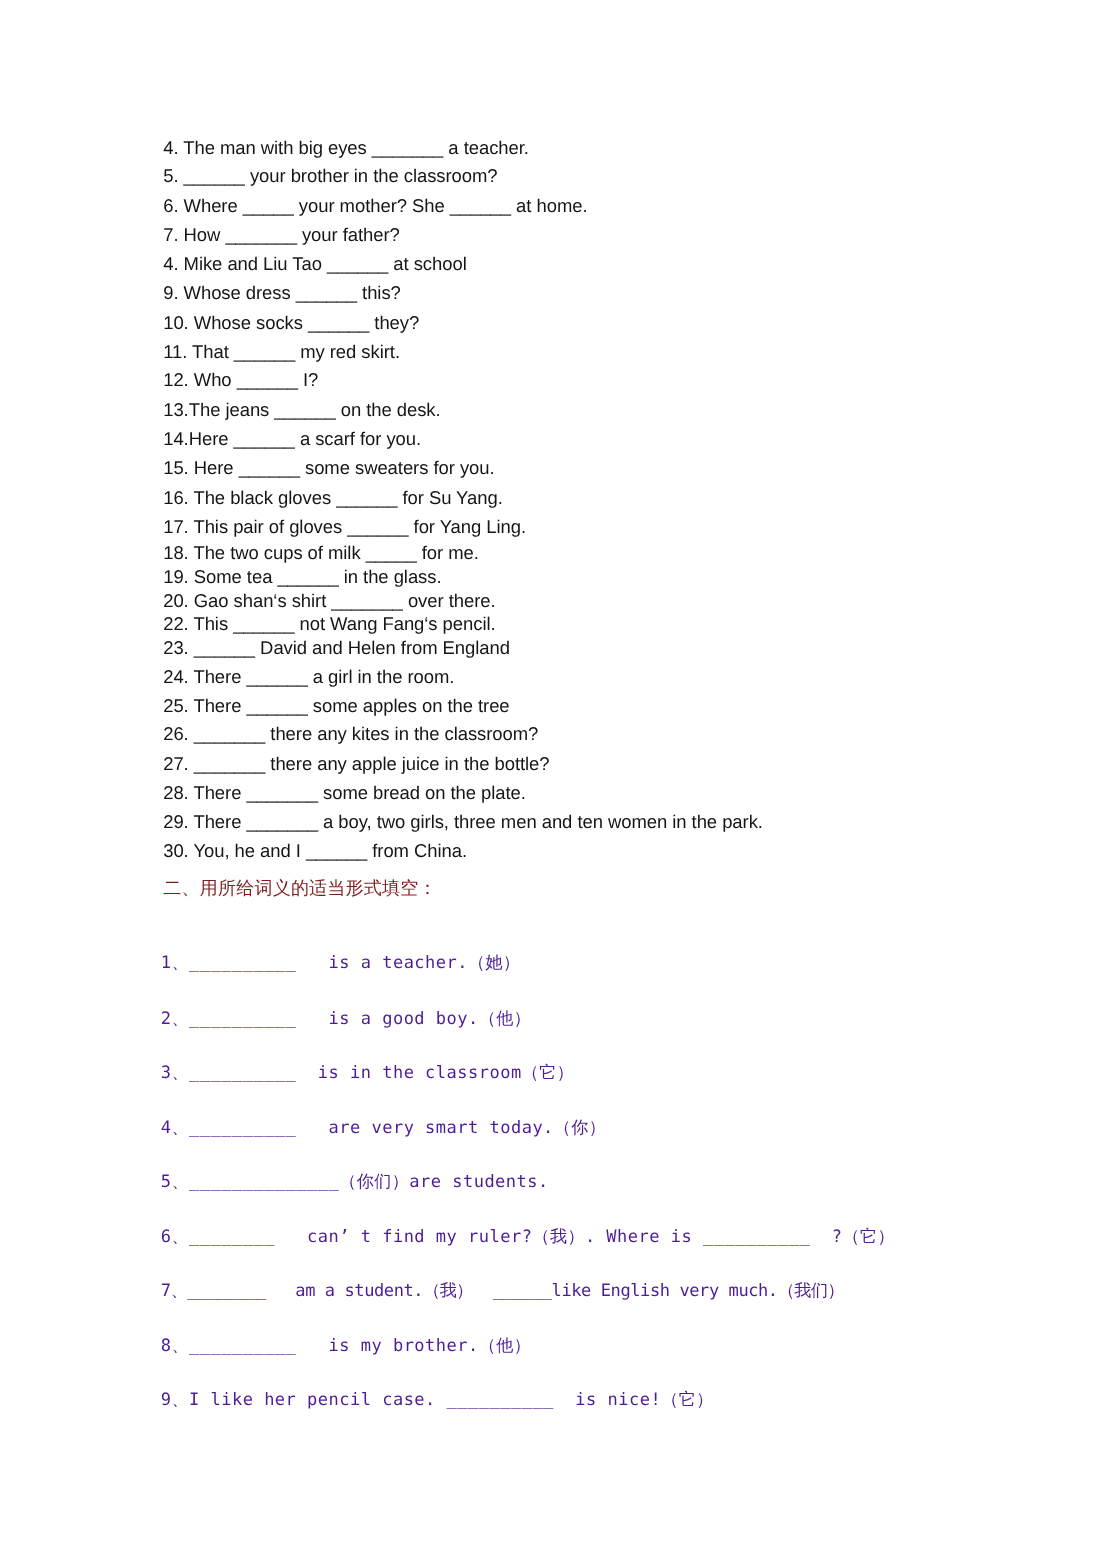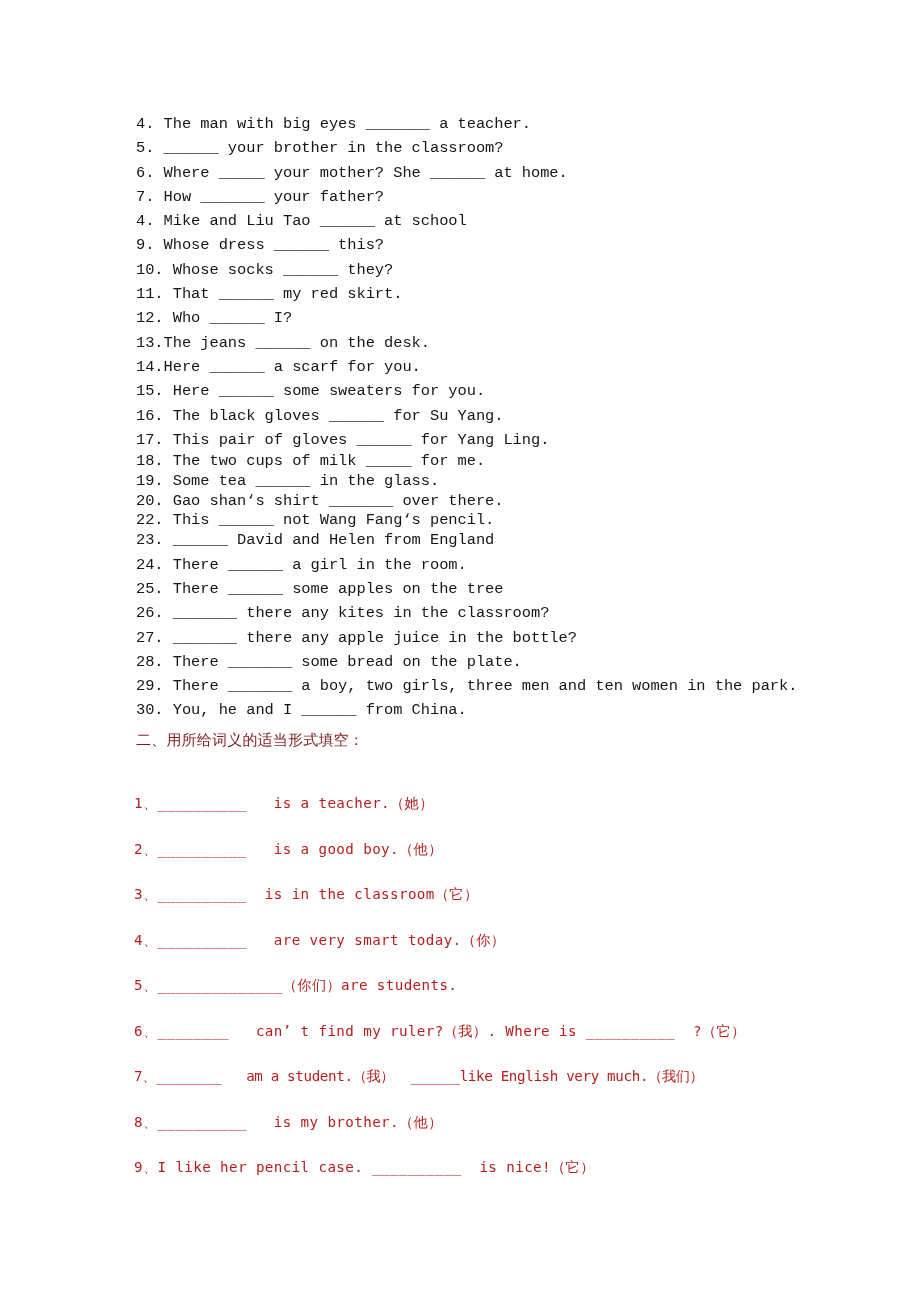--- a/index.html
+++ b/index.html
@@ -25,21 +25,21 @@
   }
 
   
   .sec1 {
     position: absolute;
     left: 136px;
     top: 112px;
     width: 740px;
   }
   .sec1 .q {
-    font-family: Liberation Mono, monospace;
+    font-family: Liberation Sans, sans-serif;
     font-size: 15.4px;
     line-height: 24.3px;
     color: #161616;
     white-space: pre;
     letter-spacing: -0.05px;
   }
   
   .sec1 .q.tight {
     line-height: 19.7px;
   }
@@ -64,21 +64,21 @@
   .sec2 {
     position: absolute;
     left: 134px;
     top: 781px;
     width: 780px;
   }
   .sec2 .q {
     font-family: "DejaVu Sans Mono", "Liberation Mono", monospace;
     font-size: 14.2px;
     line-height: 45.5px;
-    color: #b91c1c;
+    color: #4c1d95;
     white-space: pre;
     letter-spacing: 0.4px;
   }
   .sec2 .q.condensed {
     letter-spacing: -0.35px;
   }
 </style>
 </head>
 <body>
 

